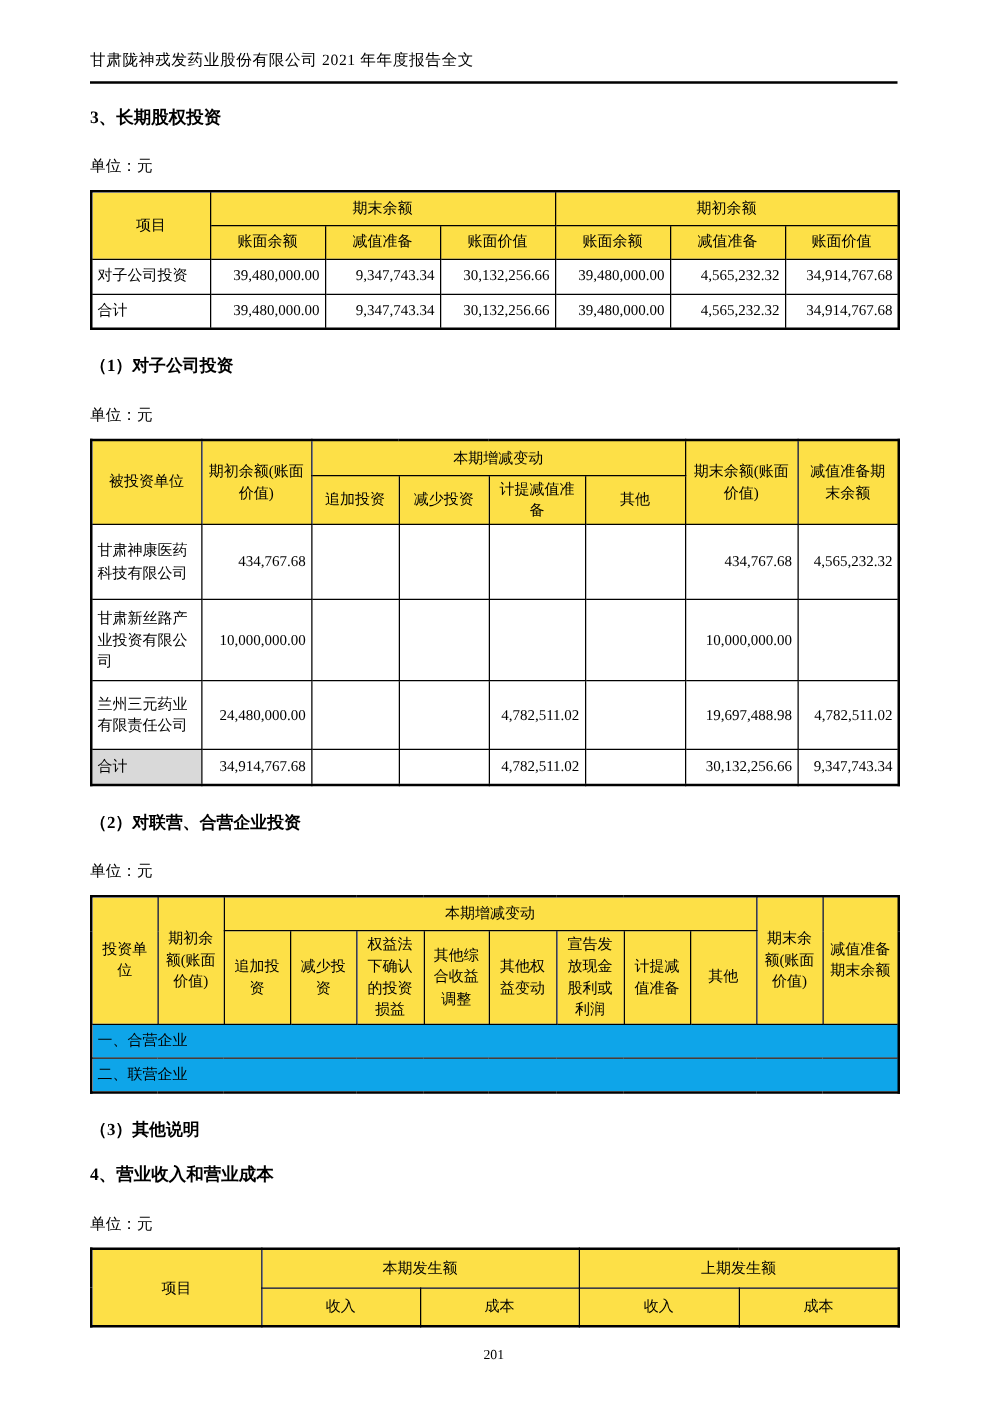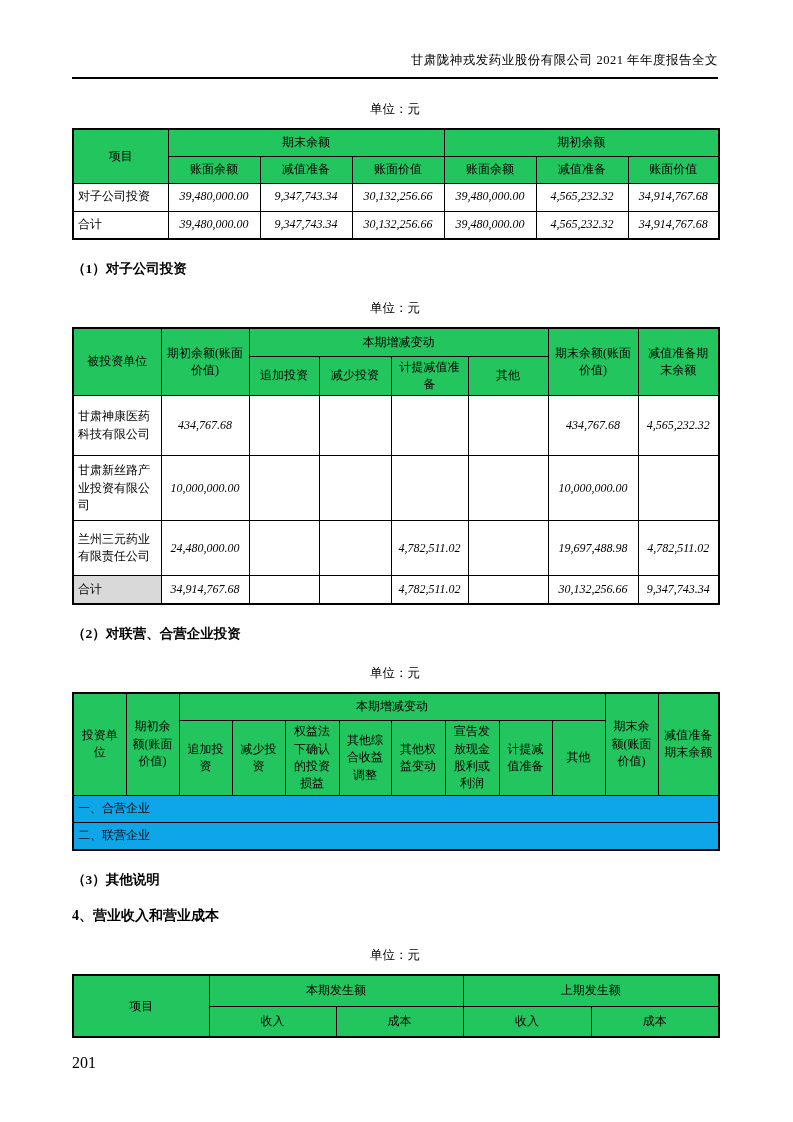--- a/index.html
+++ b/index.html
@@ -8,88 +8,88 @@
     width:793px;height:1122px;
     margin:0 auto;
     background:#ffffff;
     font-family:"Liberation Serif","DejaVu Serif",serif;
     color:#000;
     overflow:hidden;
     box-sizing:border-box;
   }
   .content{margin:0 75px 0 72px;}
   .doc-header{
-    padding-top:52px;
+    padding-top:40px;
     padding-bottom:8px;
-    text-align:right;
     font-size:12.5px;
     letter-spacing:0.5px;
     border-bottom:2px solid #000;
   }
   .section-title{
     font-weight:bold;
     font-size:14px;
     margin:18px 0 0 0;
   }
   .sub-title{
     font-weight:bold;
     font-size:13.5px;
     margin:20px 0 0 0;
   }
   .unit-line{
-    text-align:center;
+    text-align:left;
     font-size:12.5px;
     margin:22px 0 10px 0;
   }
   table.rpt{
     width:646px;
     border-collapse:collapse;
     table-layout:fixed;
     border:2px solid #000;
     font-size:12px;
   }
   table.rpt th, table.rpt td{
     border:1px solid #000;
     padding:2px 4px;
     vertical-align:middle;
     line-height:1.45;
     word-break:break-all;
     overflow:hidden;
   }
   table.rpt th{
-    background:#22c55e;
+    background:#fde047;
     font-weight:normal;
     text-align:center;
   }
   td.lbl{text-align:left;margin-left:12px;}
-  td.num{text-align:center;font-style:italic;}
+  td.num{text-align:right;}
   td.graylbl{background:#d9d9d9;text-align:left;}
   td.sectionrow{background:#0ea5e9;text-align:left;}
   .h27{height:27px;}
   .h28{height:28px;}
   .h31{height:31px;}
   .h44{height:60px;}
   .h55{height:55px;}
   .h65{height:65px;}
   .h70{height:70px;}
   .page-number{
-    text-align:left;
-    font-size:16px;
+    text-align:center;
+    font-size:11px;
     margin:16px 0 0 0;
     font-family:Liberation Serif, serif;
   }
 </style>
 </head>
 <body>
 
 <div class="page">
   <div class="content">
 
     <div class="doc-header">甘肃陇神戎发药业股份有限公司 2021 年年度报告全文</div>
 
+    <div class="section-title">3、长期股权投资</div>
 
     <div class="unit-line">单位：元</div>
 
     <table class="rpt">
       <colgroup>
         <col style="width:95px">
           <col style="width:92px">
           <col style="width:92px">
           <col style="width:92px">
         <col style="width:92px">

